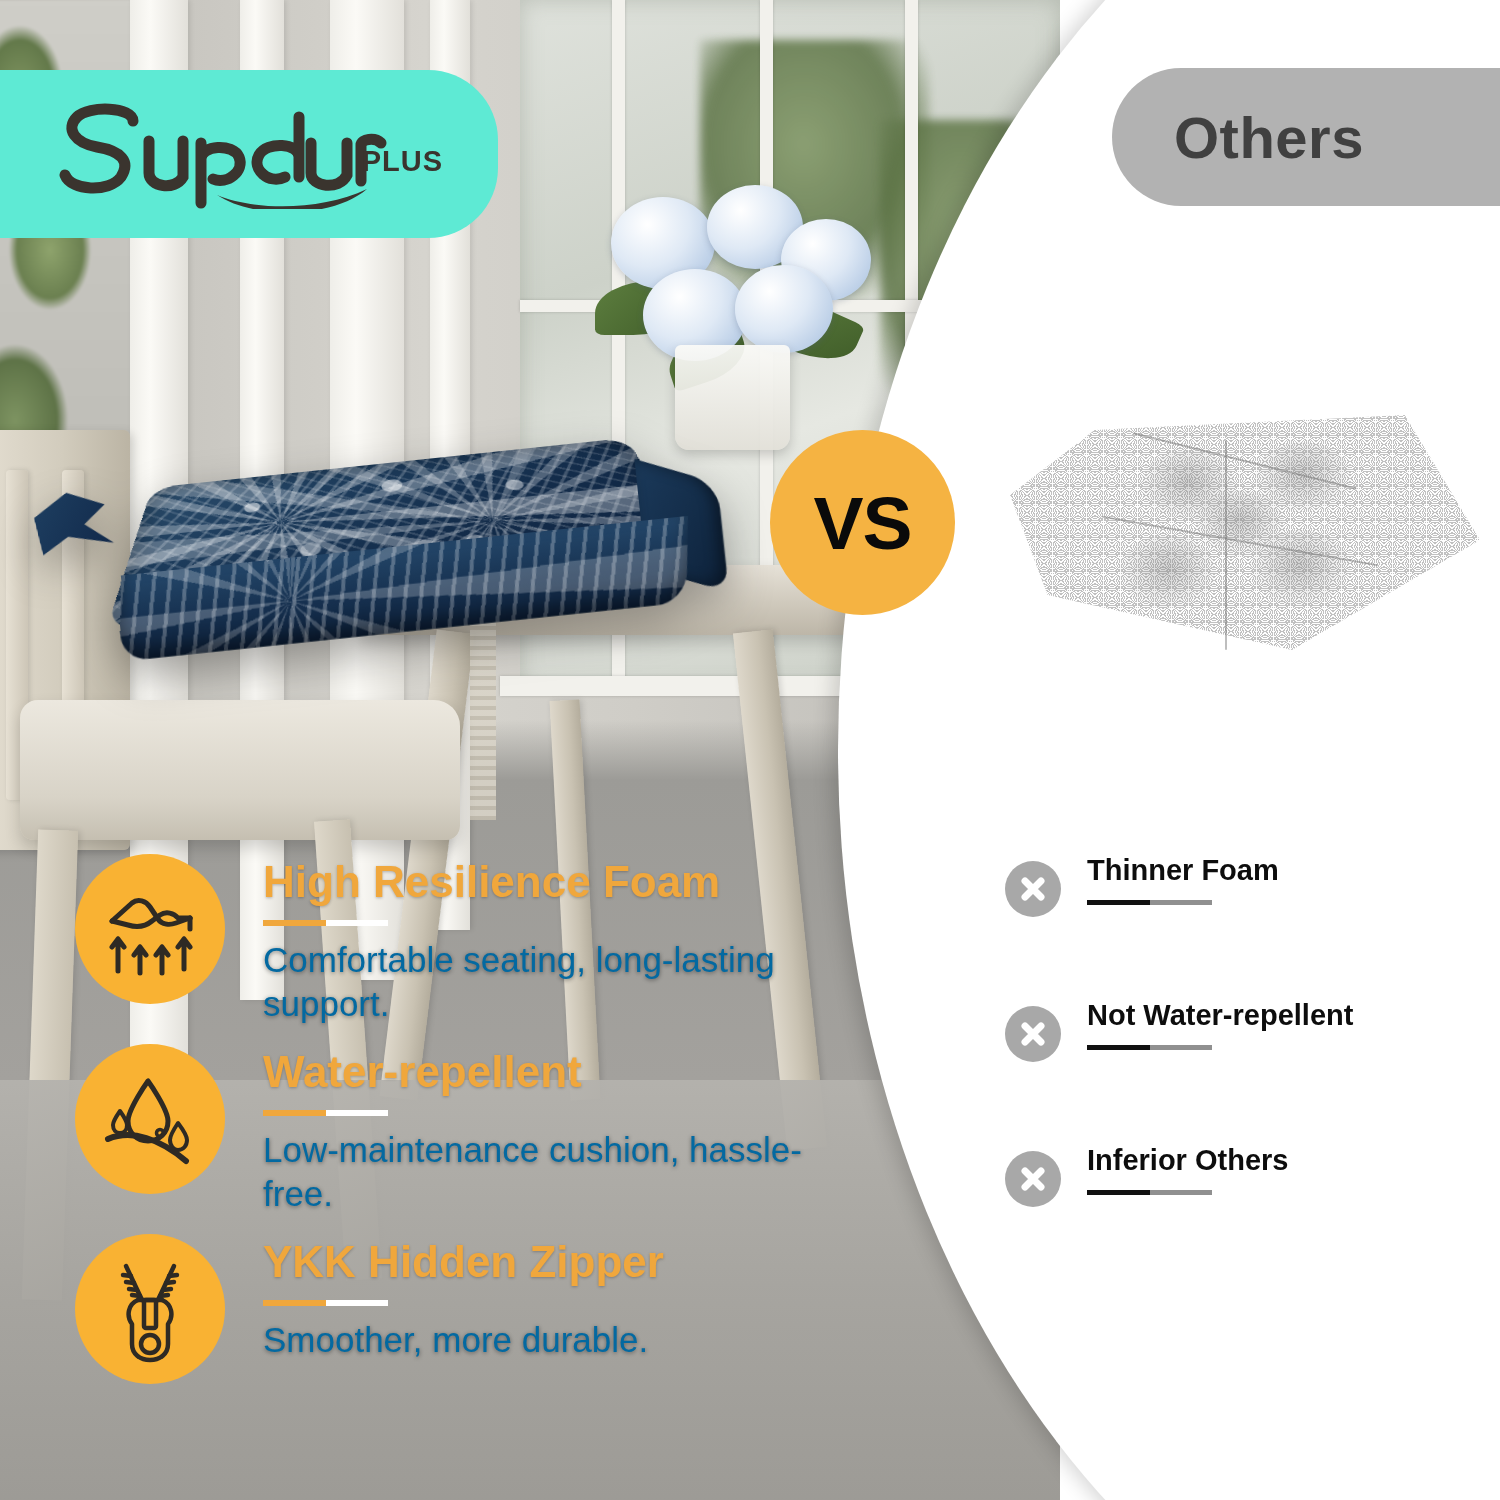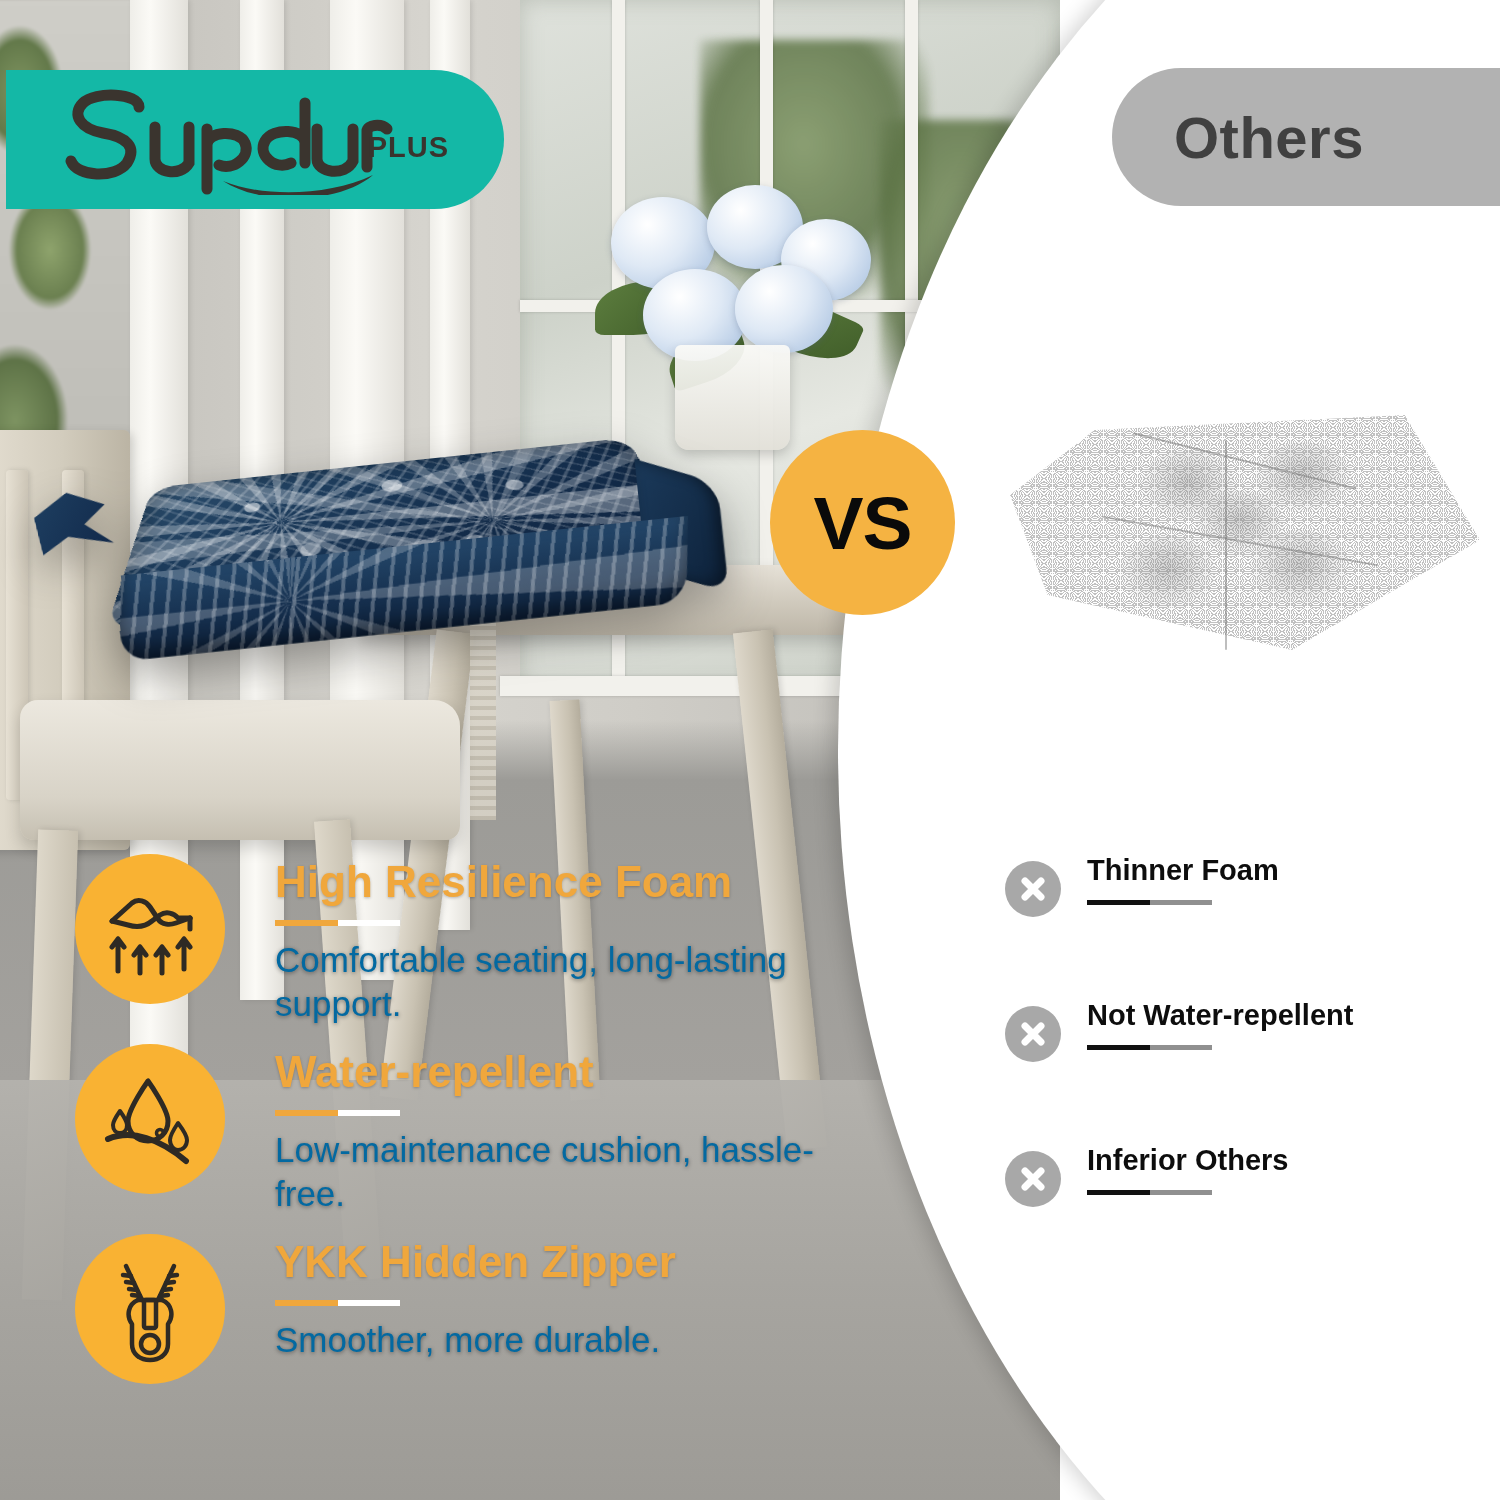--- a/index.html
+++ b/index.html
@@ -171,24 +171,24 @@
     border-radius:50% 0 0 50% / 50% 0 0 50%;
     box-shadow:-7px 0 20px rgba(0,0,0,.16);
   }
   .white-fill-right {
     position:absolute; left:1320px; top:0; width:200px; height:1500px; background:#fff;
   }
 
   
   .brand-pill {
     position:absolute; left:0; top:70px;
-    width:498px; height:139px;
-    background:#14b8a6;
+    width:498px; height:168px;
+    background:#5eead4;
     border-radius:0 70px 70px 0;
-    display:flex; align-items:center; justify-content:center;margin-left:6px;
+    display:flex; align-items:center; justify-content:center;
   }
   .logo-wrap { position:relative; width:400px; height:110px; }
   .logo-svg { position:absolute; left:0; top:0; }
   .logo-plus {
     position:absolute; right:6px; top:46px;
     font-size:29px; font-weight:bold; letter-spacing:1px; color:#3a342e;
   }
 
   
   .others-pill {
@@ -239,21 +239,21 @@
 
   
   .features { position:absolute; left:75px; top:850px; width:760px; }
   .feature { position:relative; height:190px; }
   .f-icon {
     position:absolute; left:0; top:4px;
     width:150px; height:150px; border-radius:50%;
     background:#F9B233;
     display:flex; align-items:center; justify-content:center;
   }
-  .f-body { position:absolute; left:200px; top:8px; width:570px; }
+  .f-body { position:absolute; left:188px; top:8px; width:570px; }
   .f-title {
     font-size:44px; font-weight:bold; color:#F0A73C; line-height:1.1;
     text-shadow:0 1px 3px rgba(0,0,0,.25);
   }
   .f-rule { margin:14px 0 12px 0; width:125px; height:6px; display:flex; }
   .f-rule .seg-a { flex:1; background:#F0A73C; }
   .f-rule .seg-b { flex:1; background:#ffffff; }
   .f-desc {
     font-size:35px; color:#0369a1; line-height:1.25;
     text-shadow:0 1px 4px rgba(0,0,0,.45);

